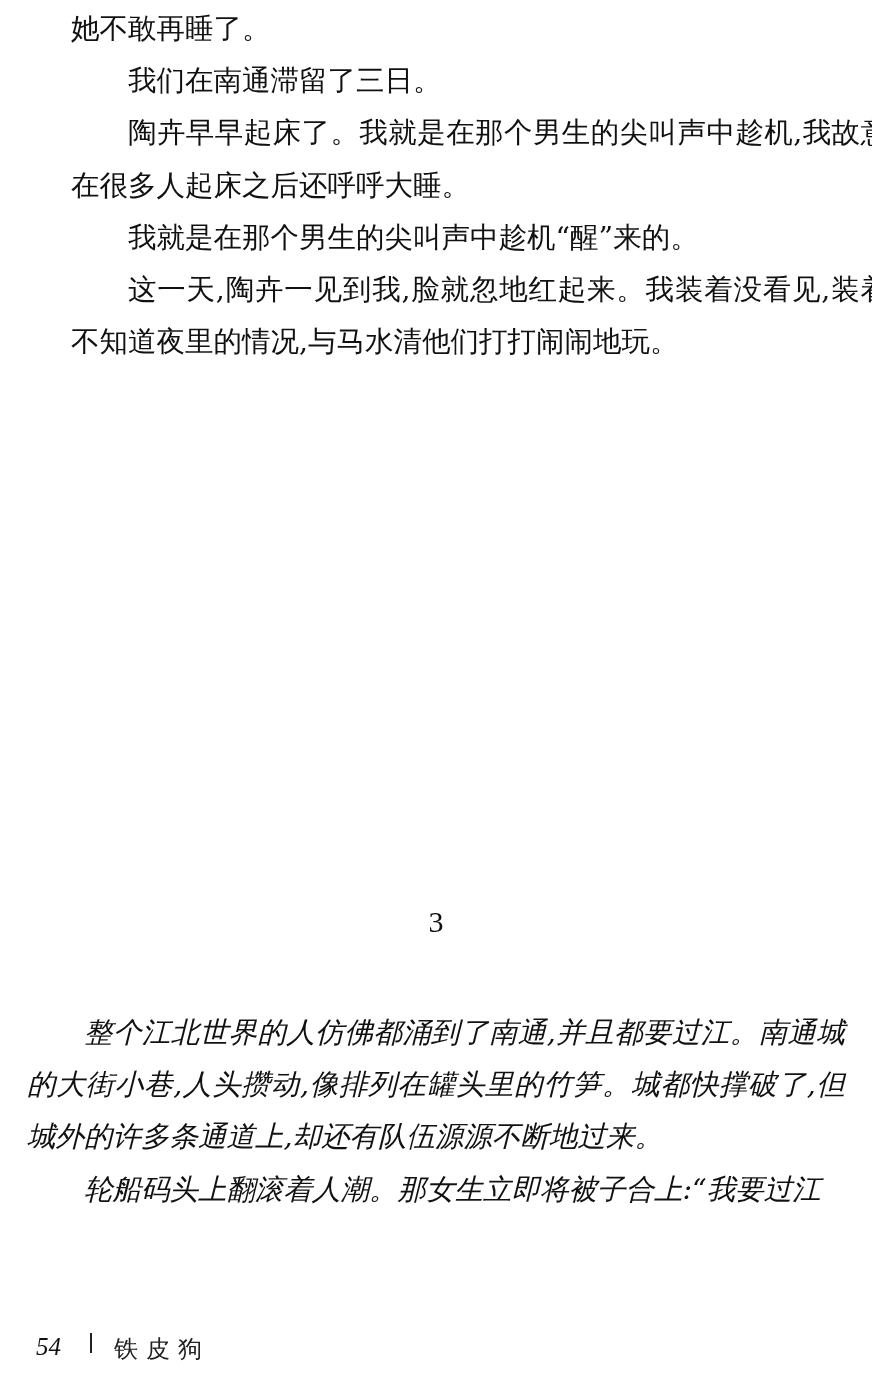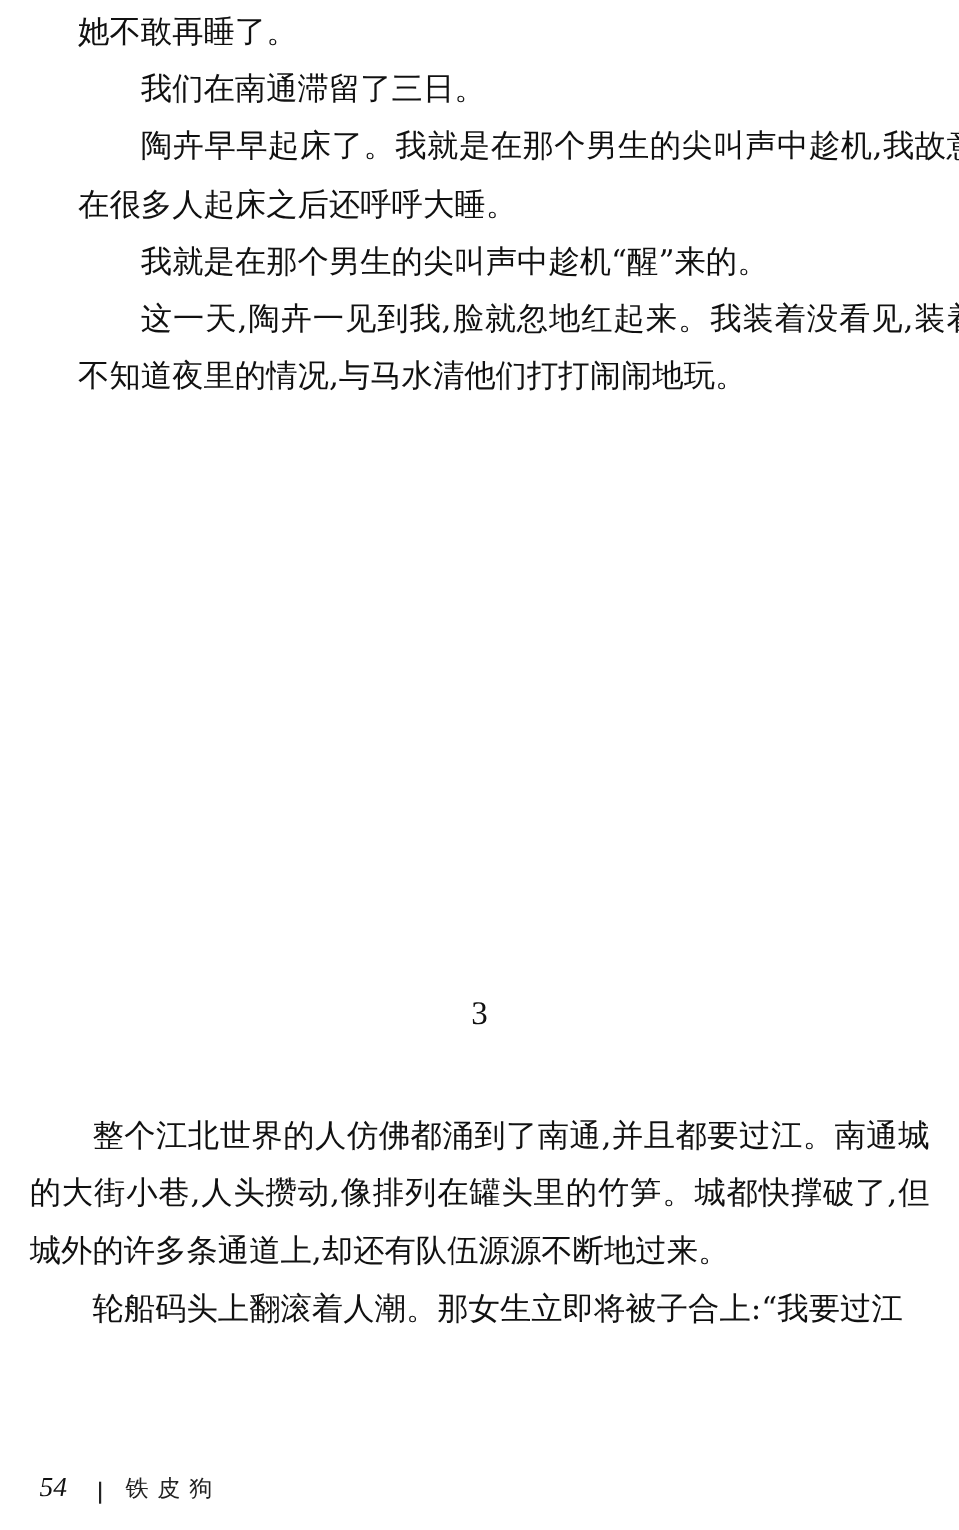--- a/index.html
+++ b/index.html
@@ -5,27 +5,27 @@
   html, body { margin: 0; padding: 0; background: #ffffff; }
   body { width: 872px; height: 1391px; position: relative; overflow: hidden;
          font-family: "DejaVu Serif", "Liberation Serif", serif; color: #111; }
   .page { position: absolute; left: 27px; top: 3px; width: 818px; margin-left: 44px; }
   .para { margin: 0; font-size: 28.5px; line-height: 52.2px; text-align: justify;
           text-align-last: left; letter-spacing: 0px; }
   .para.indent { text-indent: 57px; }
   .section-num { position: absolute; left: 0; width: 872px; top: 905px;
                  text-align: center; font-family: "Liberation Serif", serif;
                  font-size: 30px; }
-  .page2 { position: absolute; left: 27px; top: 1007px; width: 818px; }
+  .page2 { position: absolute; left: 27px; top: 1007px; width: 818px; font-style: italic; }
   .footer { position: absolute; left: 36px; top: 1333px; height: 34px; display: flex;
-            align-items: flex-end; }
+            align-items: flex-start; }
   .page-no { font-family: "Liberation Serif", serif; font-style: italic; font-size: 25px; }
   .divider { display: inline-block; width: 2px; height: 20px; background: #222;
              margin-left: 29px; margin-right: 22px; }
-  .book-title { font-family: "DejaVu Sans", sans-serif; font-size: 21px; letter-spacing: 8px; color: #222; }
+  .book-title { font-family: "DejaVu Sans", sans-serif; font-size: 24px; letter-spacing: 8px; color: #222; }
 </style>
 </head>
 <body>
 
 <div class="page">
   <p class="para">她不敢再睡了。</p>
   <p class="para indent">我们在南通滞留了三日。</p>
   <p class="para indent">陶卉早早起床了。我就是在那个男生的尖叫声中趁机,我故意在很多人起床之后还呼呼大睡。</p>
   <p class="para indent">我就是在那个男生的尖叫声中趁机“醒”来的。</p>
   <p class="para indent">这一天,陶卉一见到我,脸就忽地红起来。我装着没看见,装着不知道夜里的情况,与马水清他们打打闹闹地玩。</p>

